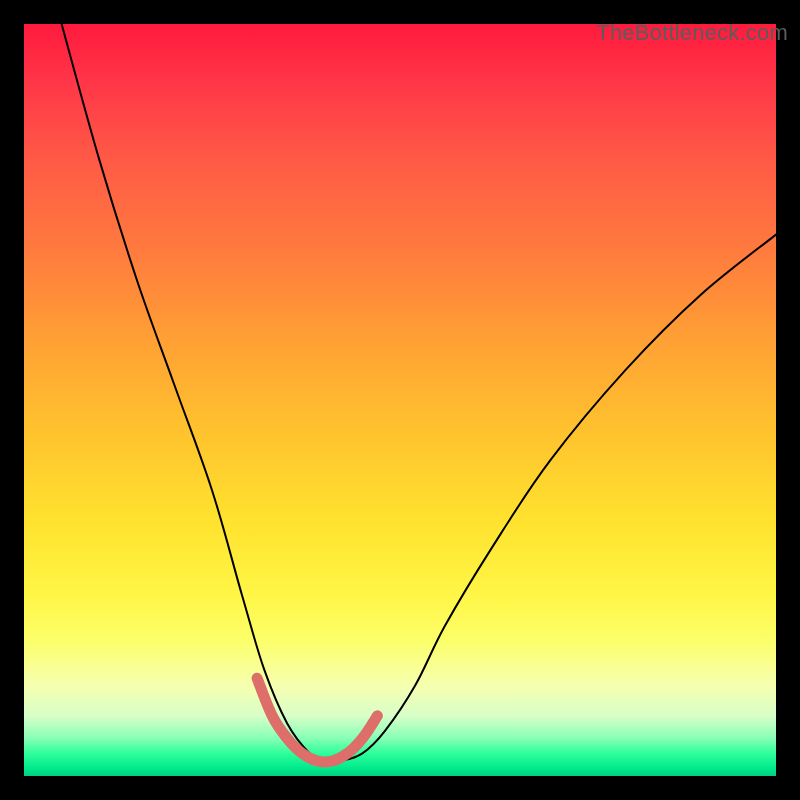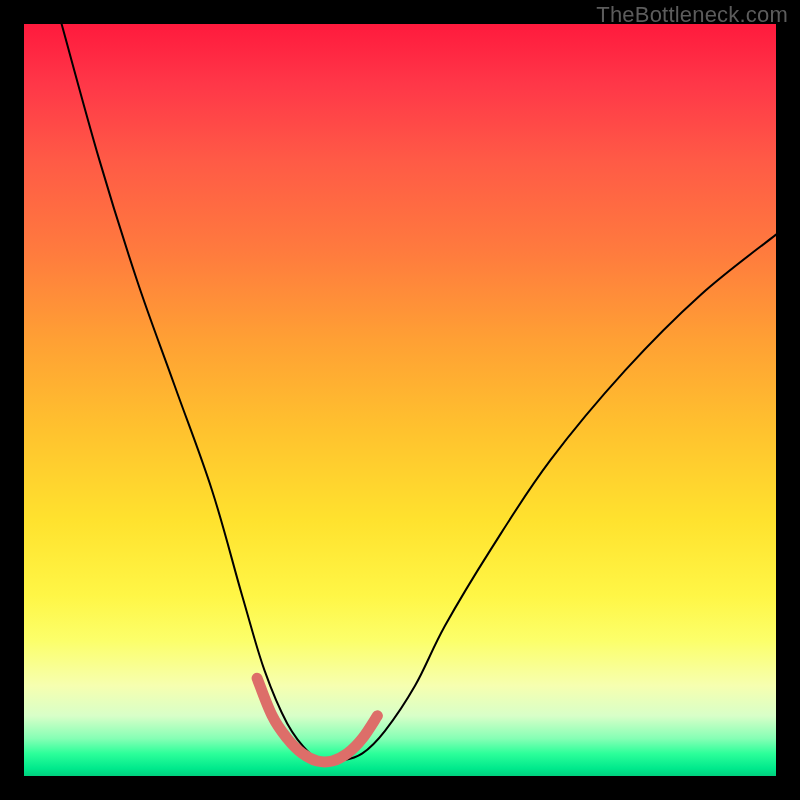--- a/index.html
+++ b/index.html
@@ -29,21 +29,21 @@
       #fcff6a 82%,
       #f6ffb0 88%,
       #d8ffc8 92%,
       #86ffb5 95%,
       #2dff9a 97%,
       #00e98c 99%,
       #00d07e 100%);
   }
   .watermark {
     position: absolute;
-    top: 2px;
+    top: 20px;
     right: 12px;
     color: #5c5c5c;
     font-size: 22px;
     letter-spacing: 0.2px;
     font-family: Arial, sans-serif;
     z-index: 20;
   }
   svg.curves {
     position: absolute;
     left: 0;

